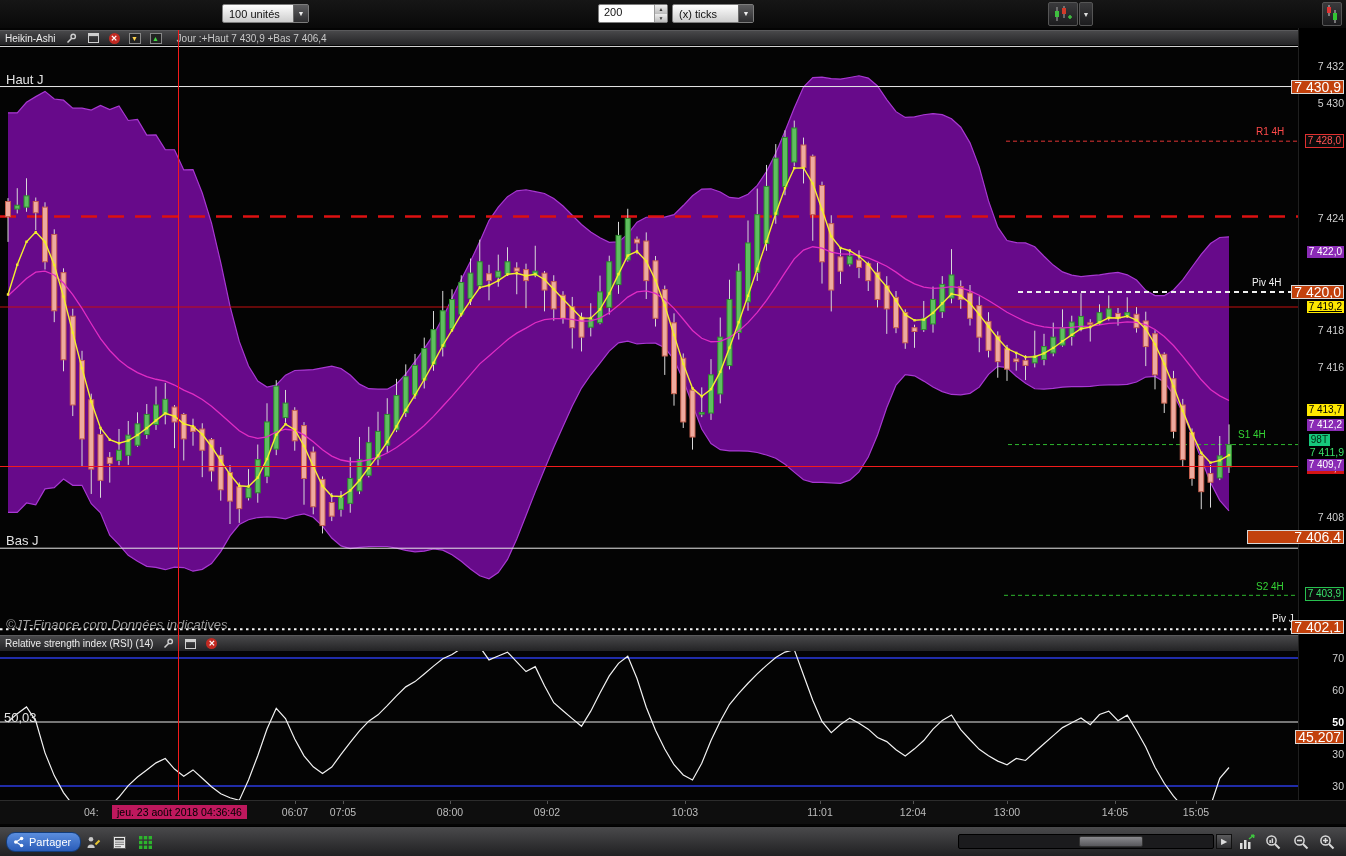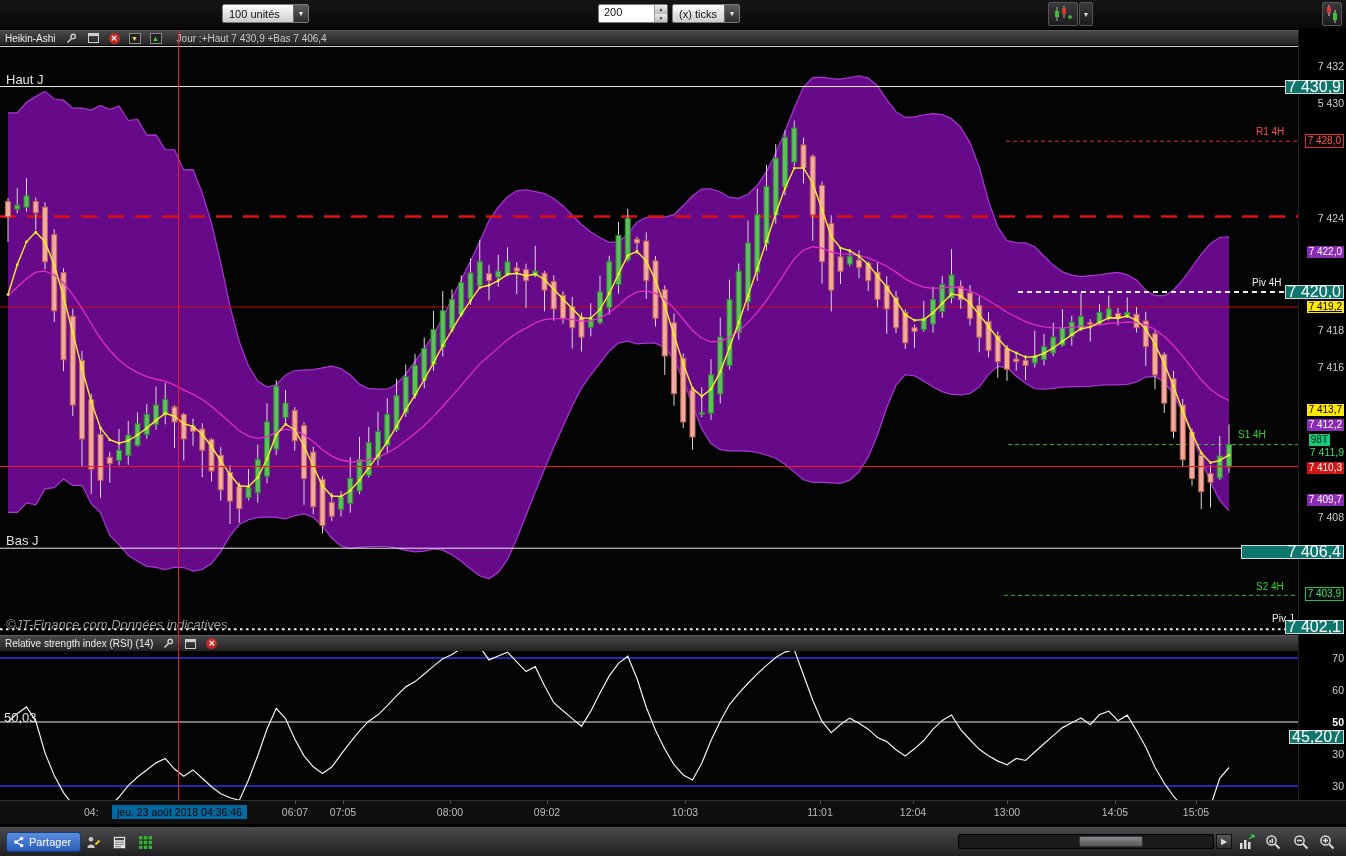--- a/index.html
+++ b/index.html
@@ -33,40 +33,40 @@
 
   .chart-label{position:absolute;font-size:13px;color:#e4e4e4;z-index:28;white-space:nowrap}
   .watermark{color:#9a9a9a;font-style:italic}
   .lvl-label{position:absolute;font-size:10px;z-index:28;white-space:nowrap}
 
   
   .price-axis{position:absolute;left:1298px;top:28px;width:48px;height:794px;background:#000;z-index:20;border-left:1px solid #1f1f1f}
   .al{position:absolute;right:2px;font-size:10.5px;line-height:12px;color:#cfcfcf;white-space:nowrap;transform:translateY(-50%)}
   .al.plain{color:#cfcfcf}
   .al.strong{color:#fff;font-weight:bold}
-  .al.box-white{border:1px solid #d8d8d8;background:#0f766e;color:#fff;padding:0 2px;font-size:16px}
+  .al.box-white{border:1px solid #d8d8d8;background:#c2410c;color:#fff;padding:0 2px;font-size:14px}
   .al.box-red{border:1px solid #e03030;background:#0a0a0a;color:#ff5252;padding:0 2px;font-size:10px}
   .al.box-green{border:1px solid #27c04f;background:#0a0a0a;color:#3ae06a;padding:0 2px;font-size:10px}
   .al.badge-purple{background:#8a2bb5;color:#fff;padding:0 2px;font-size:10px}
   .al.badge-yellow{background:#ffe800;color:#000;padding:0 2px;font-size:10px}
   .al.badge-red{background:#d31414;color:#fff;padding:0 2px;font-size:10px}
   .al.badge-green{background:#16c87c;color:#00290f;padding:0 2px;font-size:10px}
   .al.text-green{color:#3ae06a}
   .al.shift-left{right:16px}
 
   
   .time-axis{position:absolute;left:0;top:800px;width:1346px;height:24px;background:#0e0e0e;border-top:1px solid #2c2c2c;z-index:25}
   .tt{position:absolute;top:5px;font-size:10.5px;color:#bdbdbd;transform:translateX(-50%)}
   .tmark{position:absolute;top:0;width:1px;height:3px;background:#555}
   .time-prefix{position:absolute;left:84px;top:5px;font-size:10.5px;color:#bdbdbd}
-  .cursor-badge{position:absolute;left:112px;top:4px;background:#0369a1;color:#000;font-size:10.5px;padding:1px 5px;z-index:5;white-space:nowrap}
+  .cursor-badge{position:absolute;left:112px;top:4px;background:#be185d;color:#000;font-size:10.5px;padding:1px 5px;z-index:5;white-space:nowrap}
 
   
   .bottom-toolbar{position:absolute;left:0;top:826px;width:1346px;height:30px;background:linear-gradient(#4a4a4c,#202022);border-top:1px solid #000;z-index:60}
-  .share-btn{position:absolute;left:6px;top:5px;height:20px;padding:0 9px 0 6px;display:flex;align-items:center;gap:5px;background:linear-gradient(#5b8ede,#2a5cb8);border:1px solid #123c7a;border-radius:3px;color:#fff;font-size:11px}
+  .share-btn{position:absolute;left:6px;top:5px;height:20px;padding:0 9px 0 6px;display:flex;align-items:center;gap:5px;background:linear-gradient(#5b8ede,#2a5cb8);border:1px solid #123c7a;border-radius:9px;color:#fff;font-size:11px}
   .tb-icon{position:absolute;top:5px;width:22px;height:20px;display:flex;align-items:center;justify-content:center;border-radius:2px}
   .hscroll{position:absolute;left:958px;top:7px;width:256px;height:15px;background:#1b1b1d;border:1px solid #000;border-radius:2px}
   .hthumb{position:absolute;left:120px;top:1px;width:64px;height:11px;background:linear-gradient(#8a8a8e,#58585c);border:1px solid #333;border-radius:2px}
   .scroll-arrow{position:absolute;left:1216px;top:7px;width:16px;height:15px;background:linear-gradient(#5a5a5c,#2e2e30);border:1px solid #111;color:#ddd;font-size:8px;display:flex;align-items:center;justify-content:center}
 
   
   .crosshair-v{position:absolute;left:178px;top:30px;width:1px;height:770px;background:#f21b1b;z-index:40}
   .crosshair-h{position:absolute;left:0;top:466px;width:1298px;height:1px;background:#f21b1b;z-index:40}
 </style>
 </head>
@@ -502,21 +502,21 @@
       <span class="txt">100 unités</span>
       <span class="arrow">▼</span>
     </div>
     <div class="spinbox">
       <span class="val">200</span>
       <span class="spins">
           <div>▲</div>
           <div>▼</div>
         </span>
     </div>
-    <div class="select" style="left:672px;width:68px">
+    <div class="select" style="left:672px;width:82px">
       <span class="txt">(x) ticks</span>
       <span class="arrow">▼</span>
     </div>
     <div class="tool-btn" style="left:1048px;width:30px">
       <svg width="20" height="18">
         <line x1="4" y1="2" x2="4" y2="16" stroke="#aaa" stroke-width="1"></line>
         <rect x="2" y="6" width="4" height="6" fill="#3fbf3f"></rect>
         <line x1="11" y1="1" x2="11" y2="13" stroke="#aaa" stroke-width="1"></line>
         <rect x="9" y="3" width="4" height="6" fill="#d23a2a"></rect>
         <path d="M15 12 h4 M17 10 v4" stroke="#3fbf3f" stroke-width="1.6"></path>
@@ -593,23 +593,23 @@
       <div class="al badge-purple" style="top: 224px;">7 422,0</div>
       <div class="al box-white" style="top: 264px;">7 420,0</div>
       <div class="al badge-yellow" style="top: 279px; text-decoration: underline;">7 419,2</div>
       <div class="al plain" style="top: 302px;">7 418</div>
       <div class="al plain" style="top: 339px;">7 416</div>
       <div class="al badge-yellow" style="top: 382px;">7 413,7</div>
       <div class="al badge-purple" style="top: 397px;">7 412,2</div>
       <div class="al badge-green shift-left" style="top: 412px;">98T</div>
       <div class="al text-green" style="top: 424px;">7 411,9</div>
       <div class="al badge-red" style="top: 440px;">7 410,3</div>
-      <div class="al badge-purple" style="top: 472px;">7 409,7</div>
+      <div class="al badge-purple" style="top: 437px;">7 409,7</div>
       <div class="al plain" style="top: 489px;">7 408</div>
-      <div class="al box-white" style="top: 524px; padding-left: 46px;">7 406,4</div>
+      <div class="al box-white" style="top: 509px; padding-left: 46px;">7 406,4</div>
       <div class="al box-green" style="top: 566px;">7 403,9</div>
       <div class="al box-white" style="top: 599px;">7 402,1</div>
       <div class="al plain" style="top: 630px;">70</div>
       <div class="al plain" style="top: 662px;">60</div>
       <div class="al strong" style="top: 694px;">50</div>
       <div class="al box-white" style="top: 709px;">45,207</div>
       <div class="al plain" style="top: 726px;">30</div>
       <div class="al plain" style="top: 758px;">30</div>
     </div>
 

